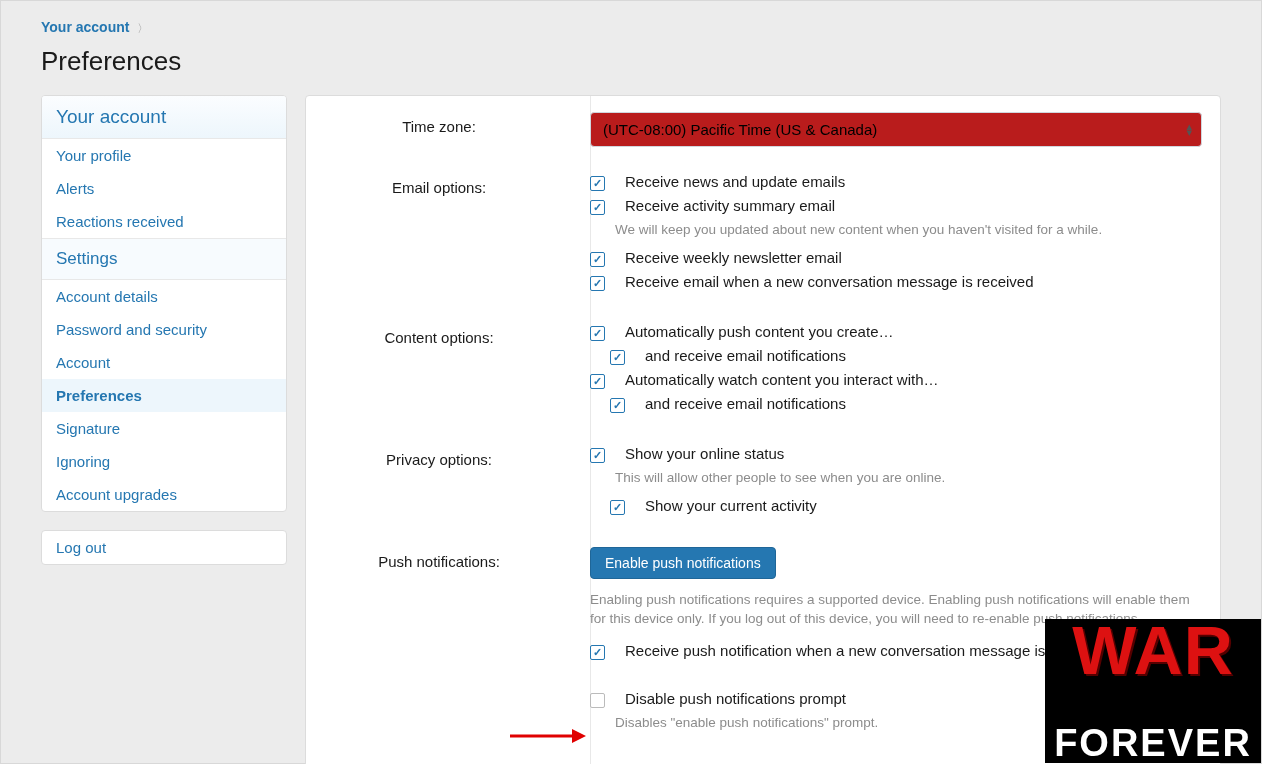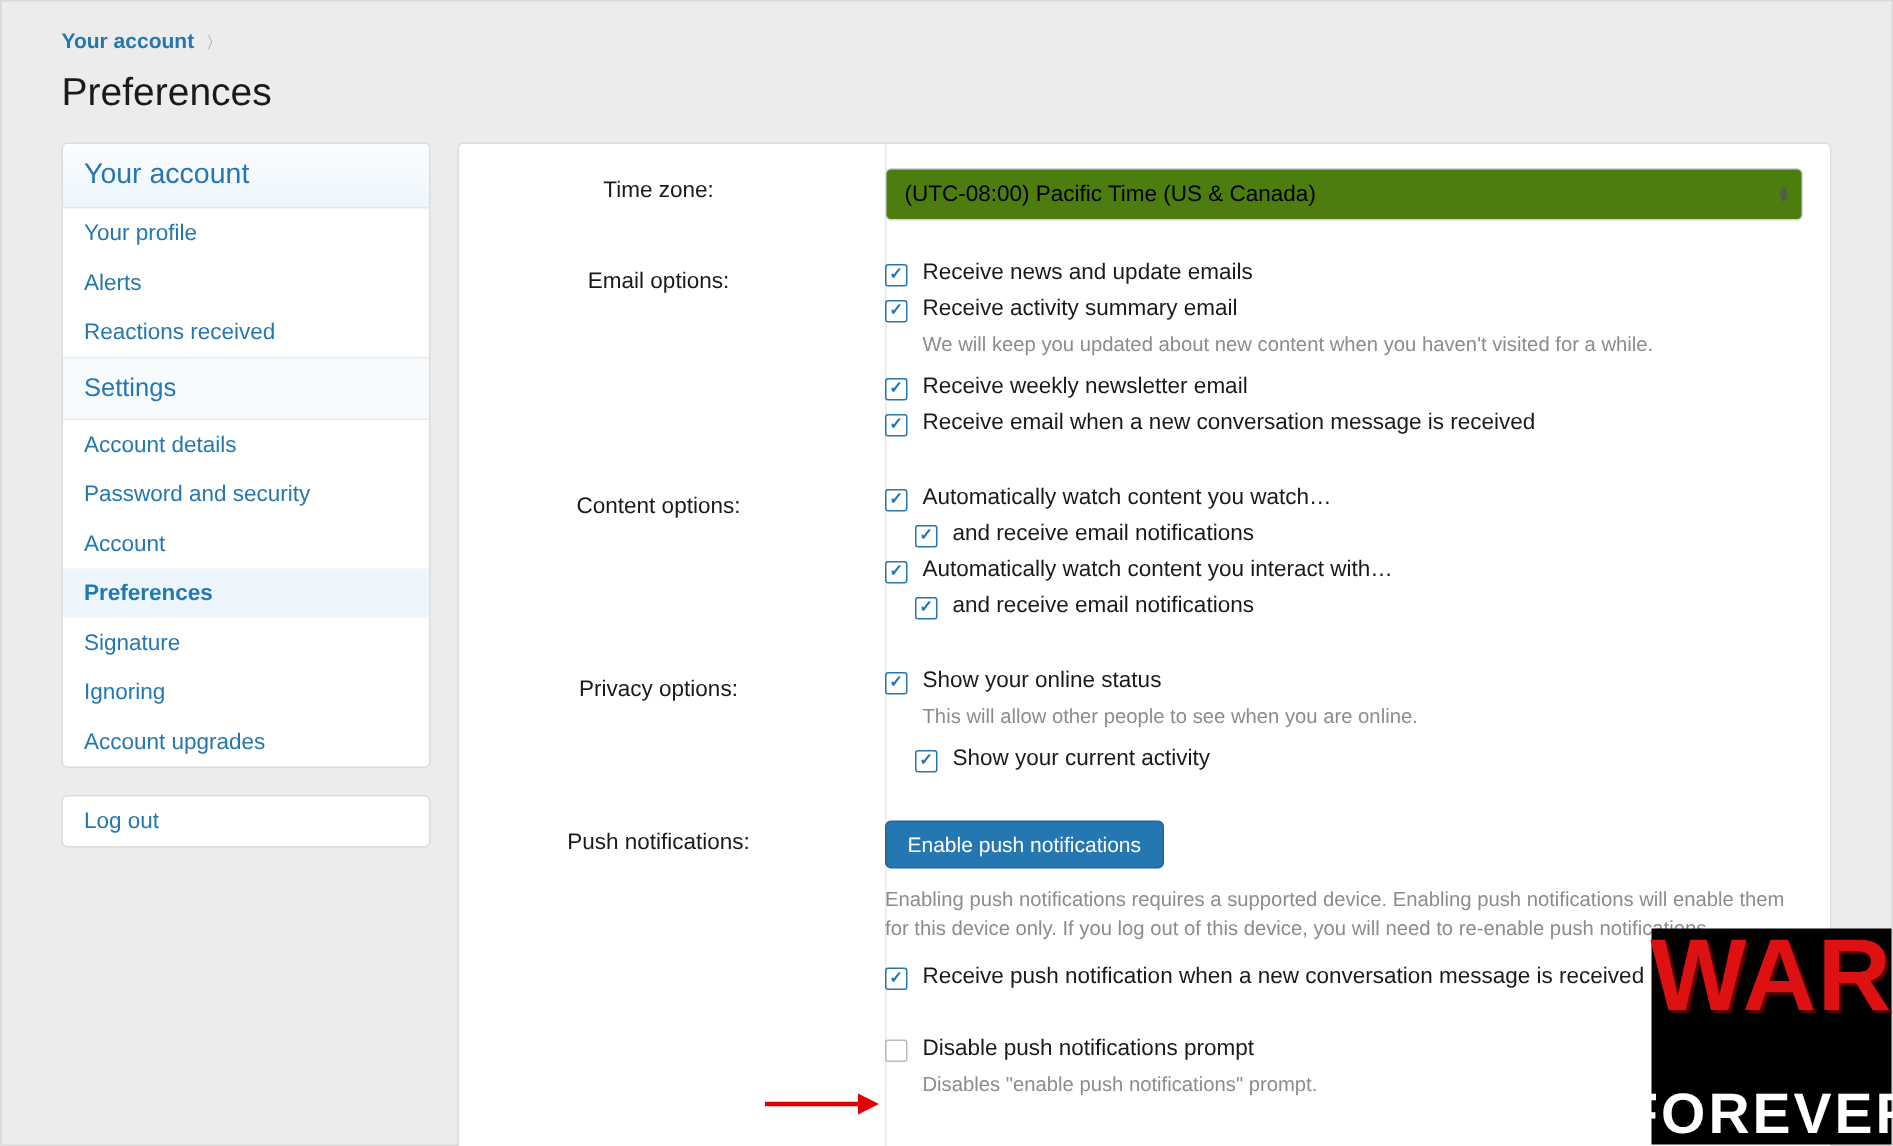--- a/index.html
+++ b/index.html
@@ -15,34 +15,34 @@
 .sidebar-heading { display: block; padding: 10px 14px; font-size: 17px; font-weight: 400; color: #2577b1; background: #f7fbfe; border-bottom: 1px solid #e8e8e8; text-decoration: none; }
 .sidebar-heading.top { font-size: 19px; background: linear-gradient(#fbfdff,#edf6fc); }
 .sidebar-item { display: block; padding: 8px 14px; color: #2577b1; text-decoration: none; font-size: 15px; }
 .sidebar-item.active { background: #edf6fc; font-weight: 700; color: #2577b1; }
 .sidebar hr { border: none; border-top: 1px solid #e8e8e8; }
 .content { flex: 1; background: #fff; border: 1px solid #dcdcdc; border-radius: 4px; min-height: 665px; padding: 16px 0; position: relative; }
 .form-row { display: flex; margin-bottom: 26px; }
 .form-label { width: 284px; text-align: center; padding: 6px 18px 0 0; font-size: 15px; color: #1a1a1a; }
 .form-value { flex: 1; padding-right: 18px; position: relative; }
 .select-wrap { position: relative; }
-select.tz { width: 100%; padding: 8px 12px; font-size: 15px; border: 1px solid #d0d7de; border-radius: 4px; background: #4d7c0f; appearance: none; -webkit-appearance: none; }
+select.tz { width: 100%; padding: 8px 12px; font-size: 15px; border: 1px solid #d0d7de; border-radius: 4px; background: #b91c1c; appearance: none; -webkit-appearance: none; }
 .select-caret { position: absolute; right: 10px; top: 50%; transform: translateY(-50%); pointer-events: none; font-size: 11px; color: #555; line-height: 0.6; }
-.opt { display: flex; align-items: flex-start; gap: 10px; margin-bottom: 6px; }
+.opt { display: flex; align-items: flex-start; gap: 20px; margin-bottom: 6px; }
 .opt.indent { margin-left: 20px; }
 .cb { width: 15px; height: 15px; border: 1.2px solid #2577b1; border-radius: 2px; flex-shrink: 0; margin-top: 3px; display: inline-flex; align-items: center; justify-content: center; cursor: pointer; }
 .cb.checked::after { content: "✓"; color: #2577b1; font-size: 11px; font-weight: 700; line-height: 1; }
 .cb.unchecked { border-color: #bbb; }
 .opt-text { font-size: 15px; color: #1a1a1a; }
 .hint { font-size: 13.5px; color: #8c8c8c; margin: 0 0 10px 25px; line-height: 1.35; }
 .hint.noindent { margin-left: 0; }
 .btn { display: inline-block; background: #2577b1; color: #fff; border: 1px solid #1f6698; border-radius: 4px; padding: 7px 14px; font-size: 14px; cursor: pointer; }
 .divider { border-left: 1px solid #e8e8e8; position: absolute; left: 284px; top: 0; bottom: 0; }
 .arrow { position: absolute; left: 202px; top: 630px; pointer-events: none; }
-.logo-badge { position: absolute; right: 0; bottom: 0; width: 160px; height: 144px; background: #000; color: #fff; display: flex; flex-direction: column; align-items: center; justify-content: center; gap: 43px; }
+.logo-badge { position: absolute; right: 0; bottom: 0; width: 216px; height: 144px; background: #000; color: #fff; display: flex; flex-direction: column; align-items: center; justify-content: center; gap: 43px; }
 .logo-war { font-family: Impact, "Arial Black", sans-serif; font-size: 68px; font-weight: 900; color: #d11; letter-spacing: 1px; line-height: 0.9; text-shadow: 2px 2px 0 #500; }
 .logo-forever { font-family: Impact, "Arial Black", sans-serif; font-size: 38px; font-weight: 900; color: #fff; letter-spacing: 2px; line-height: 1; }
 </style>
 </head>
 <body>
 
 <div class="page">
   <div class="breadcrumb">
     <a href="#">Your account</a>
     <span class="chev">〉</span>
@@ -107,21 +107,21 @@
               <span class="opt-text">Receive email when a new conversation message is received</span>
             </div>
         </div>
       </div>
 
       <div class="form-row">
         <div class="form-label">Content options:</div>
         <div class="form-value">
           <div class="opt">
               <span class="cb checked"></span>
-              <span class="opt-text">Automatically watch content you watch…</span>
+              <span class="opt-text">Automatically push content you create…</span>
             </div>
           <div class="opt indent">
               <span class="cb checked"></span>
               <span class="opt-text">and receive email notifications</span>
             </div>
           <div class="opt">
               <span class="cb checked"></span>
               <span class="opt-text">Automatically watch content you interact with…</span>
             </div>
           <div class="opt indent">

